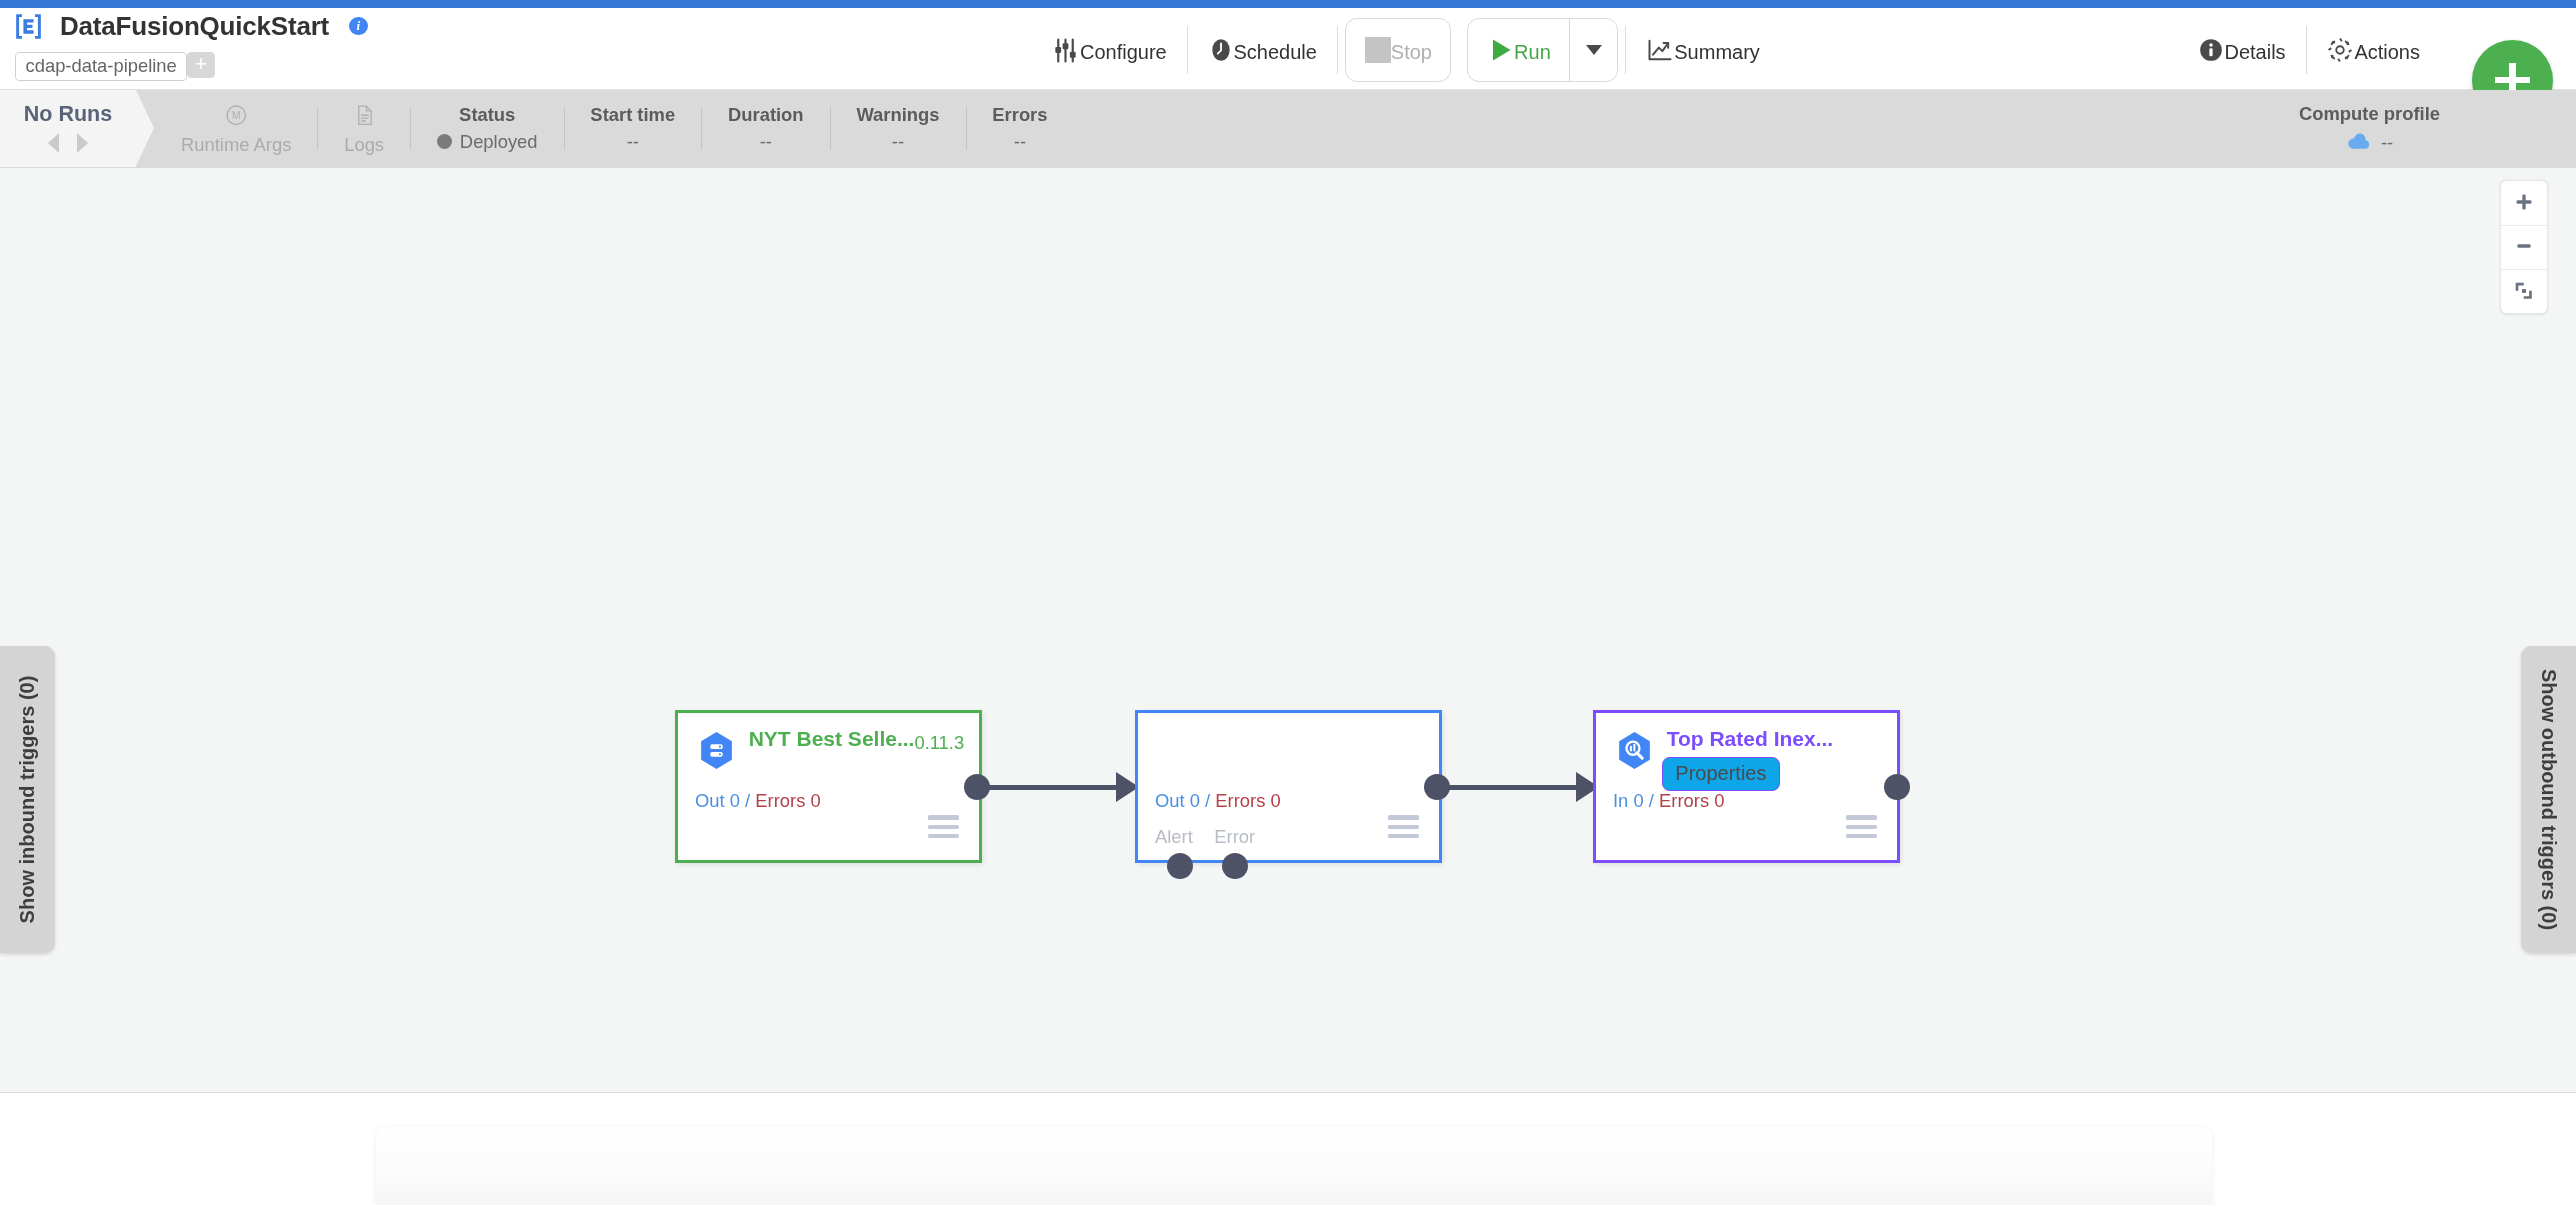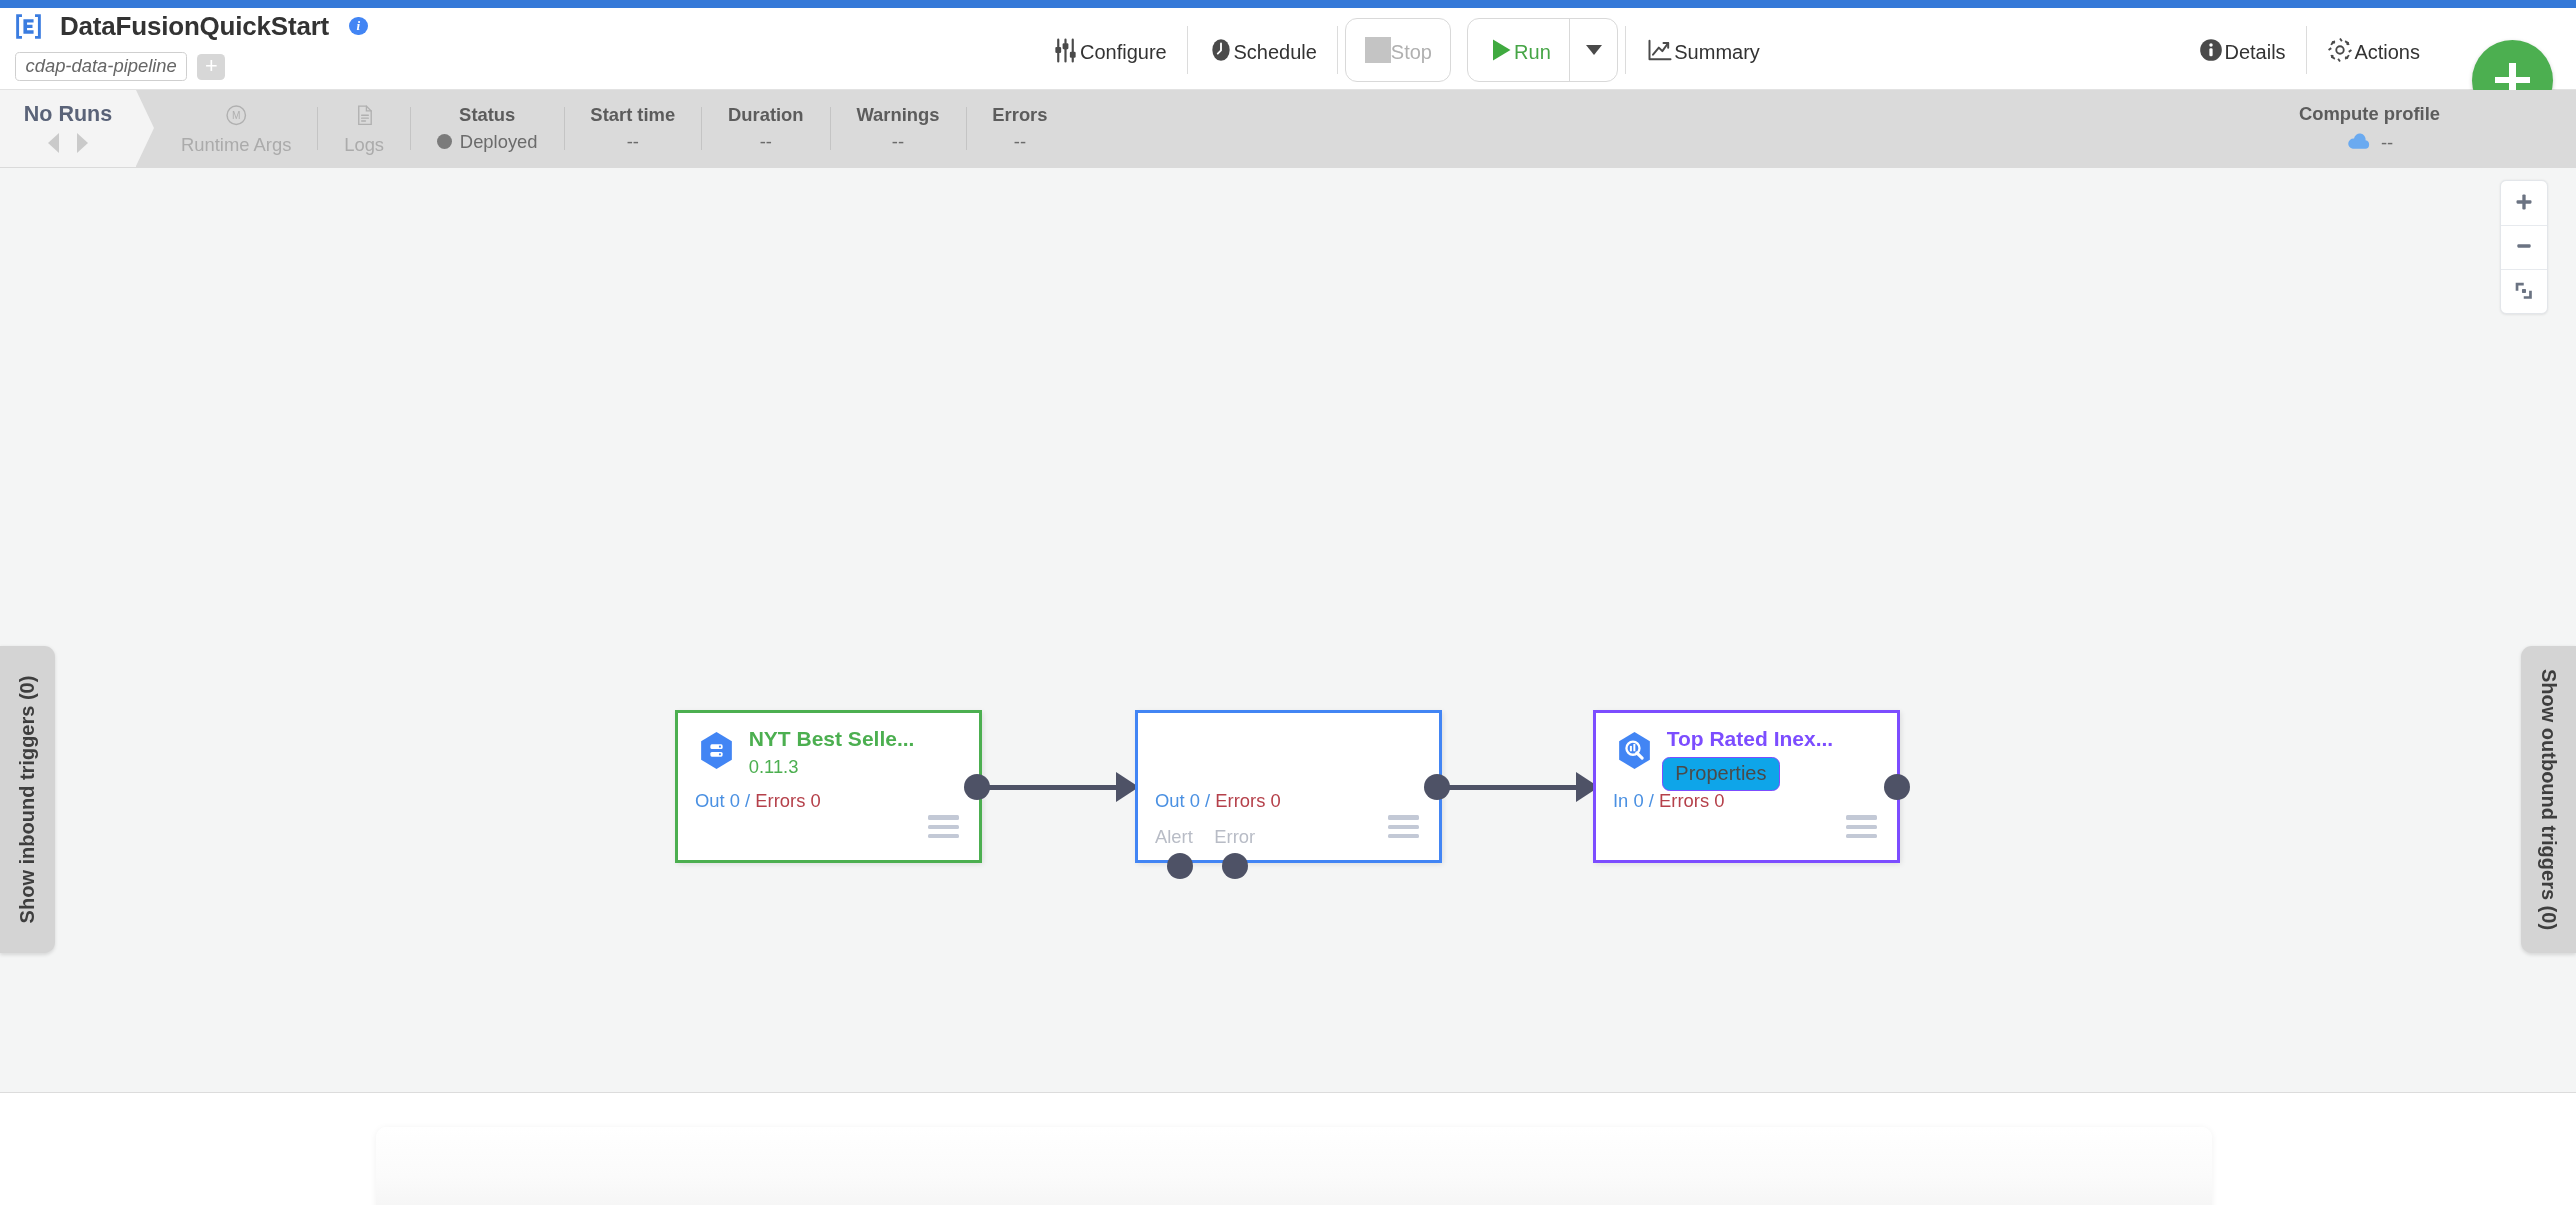--- a/index.html
+++ b/index.html
@@ -37,21 +37,21 @@
   .info-dot {
     width: 18.4px; height: 18.4px; border-radius: 50%;
     background: #4285f4; color: #ffffff;
     font-size: 13px; font-weight: bold; font-style: italic;
     display: flex; align-items: center; justify-content: center;
     font-family: "Liberation Serif", serif;
     margin-left: 3.1px;
   }
   .brand-sub {
     position: absolute; left: 15.3px; top: 44px;
-    display: flex; align-items: center; gap: 10px; font-style: italic;
+    display: flex; align-items: flex-start; 
   }
   .artifact-chip {
     border: 0.8px solid #cfcfcf; border-radius: 4.6px;
     padding: 3.8px 9.2px 4.6px 9.2px;
     font-size: 18.4px; color: #666666; background: #ffffff;
     line-height: 1.05;
   }
   .plus-chip {
     width: 28px; height: 26px; border-radius: 4.6px;
     background: #d7d7d7; color: #ffffff;
@@ -222,21 +222,21 @@
     width: 307px; height: 153px;
     background: #ffffff;
     box-shadow: 1.5px 2.3px 5.4px rgba(0,0,0,0.10);
   }
   .node-green  { border: 3.1px solid #4caf50; }
   .node-blue   { border: 3.1px solid #4285f4; }
   .node-purple { border: 3.1px solid #7c4dff; }
 
   .node-top { display: flex; align-items: flex-start; padding: 14px 0 0 17px; gap: 10.7px; }
   .node-hex { width: 43px; height: 43px; flex: none; margin-top: 1.5px; }
-  .node-meta { display: flex; flex-direction: column; }
+  .node-meta { display: flex; flex-direction: row; }
   .node-title { font-size: 21px; font-weight: bold; line-height: 1.15; white-space: nowrap; }
   .node-ver   { font-size: 18.4px; margin-top: 4.6px; }
   .t-green  { color: #4caf50; }
   .t-blue   { color: #4285f4; }
   .t-purple { color: #7c4dff; }
 
   .node-counts {
     position: absolute; left: 17px; bottom: 48px;
     font-size: 18.4px; color: #4a90e2; white-space: nowrap;
   }

